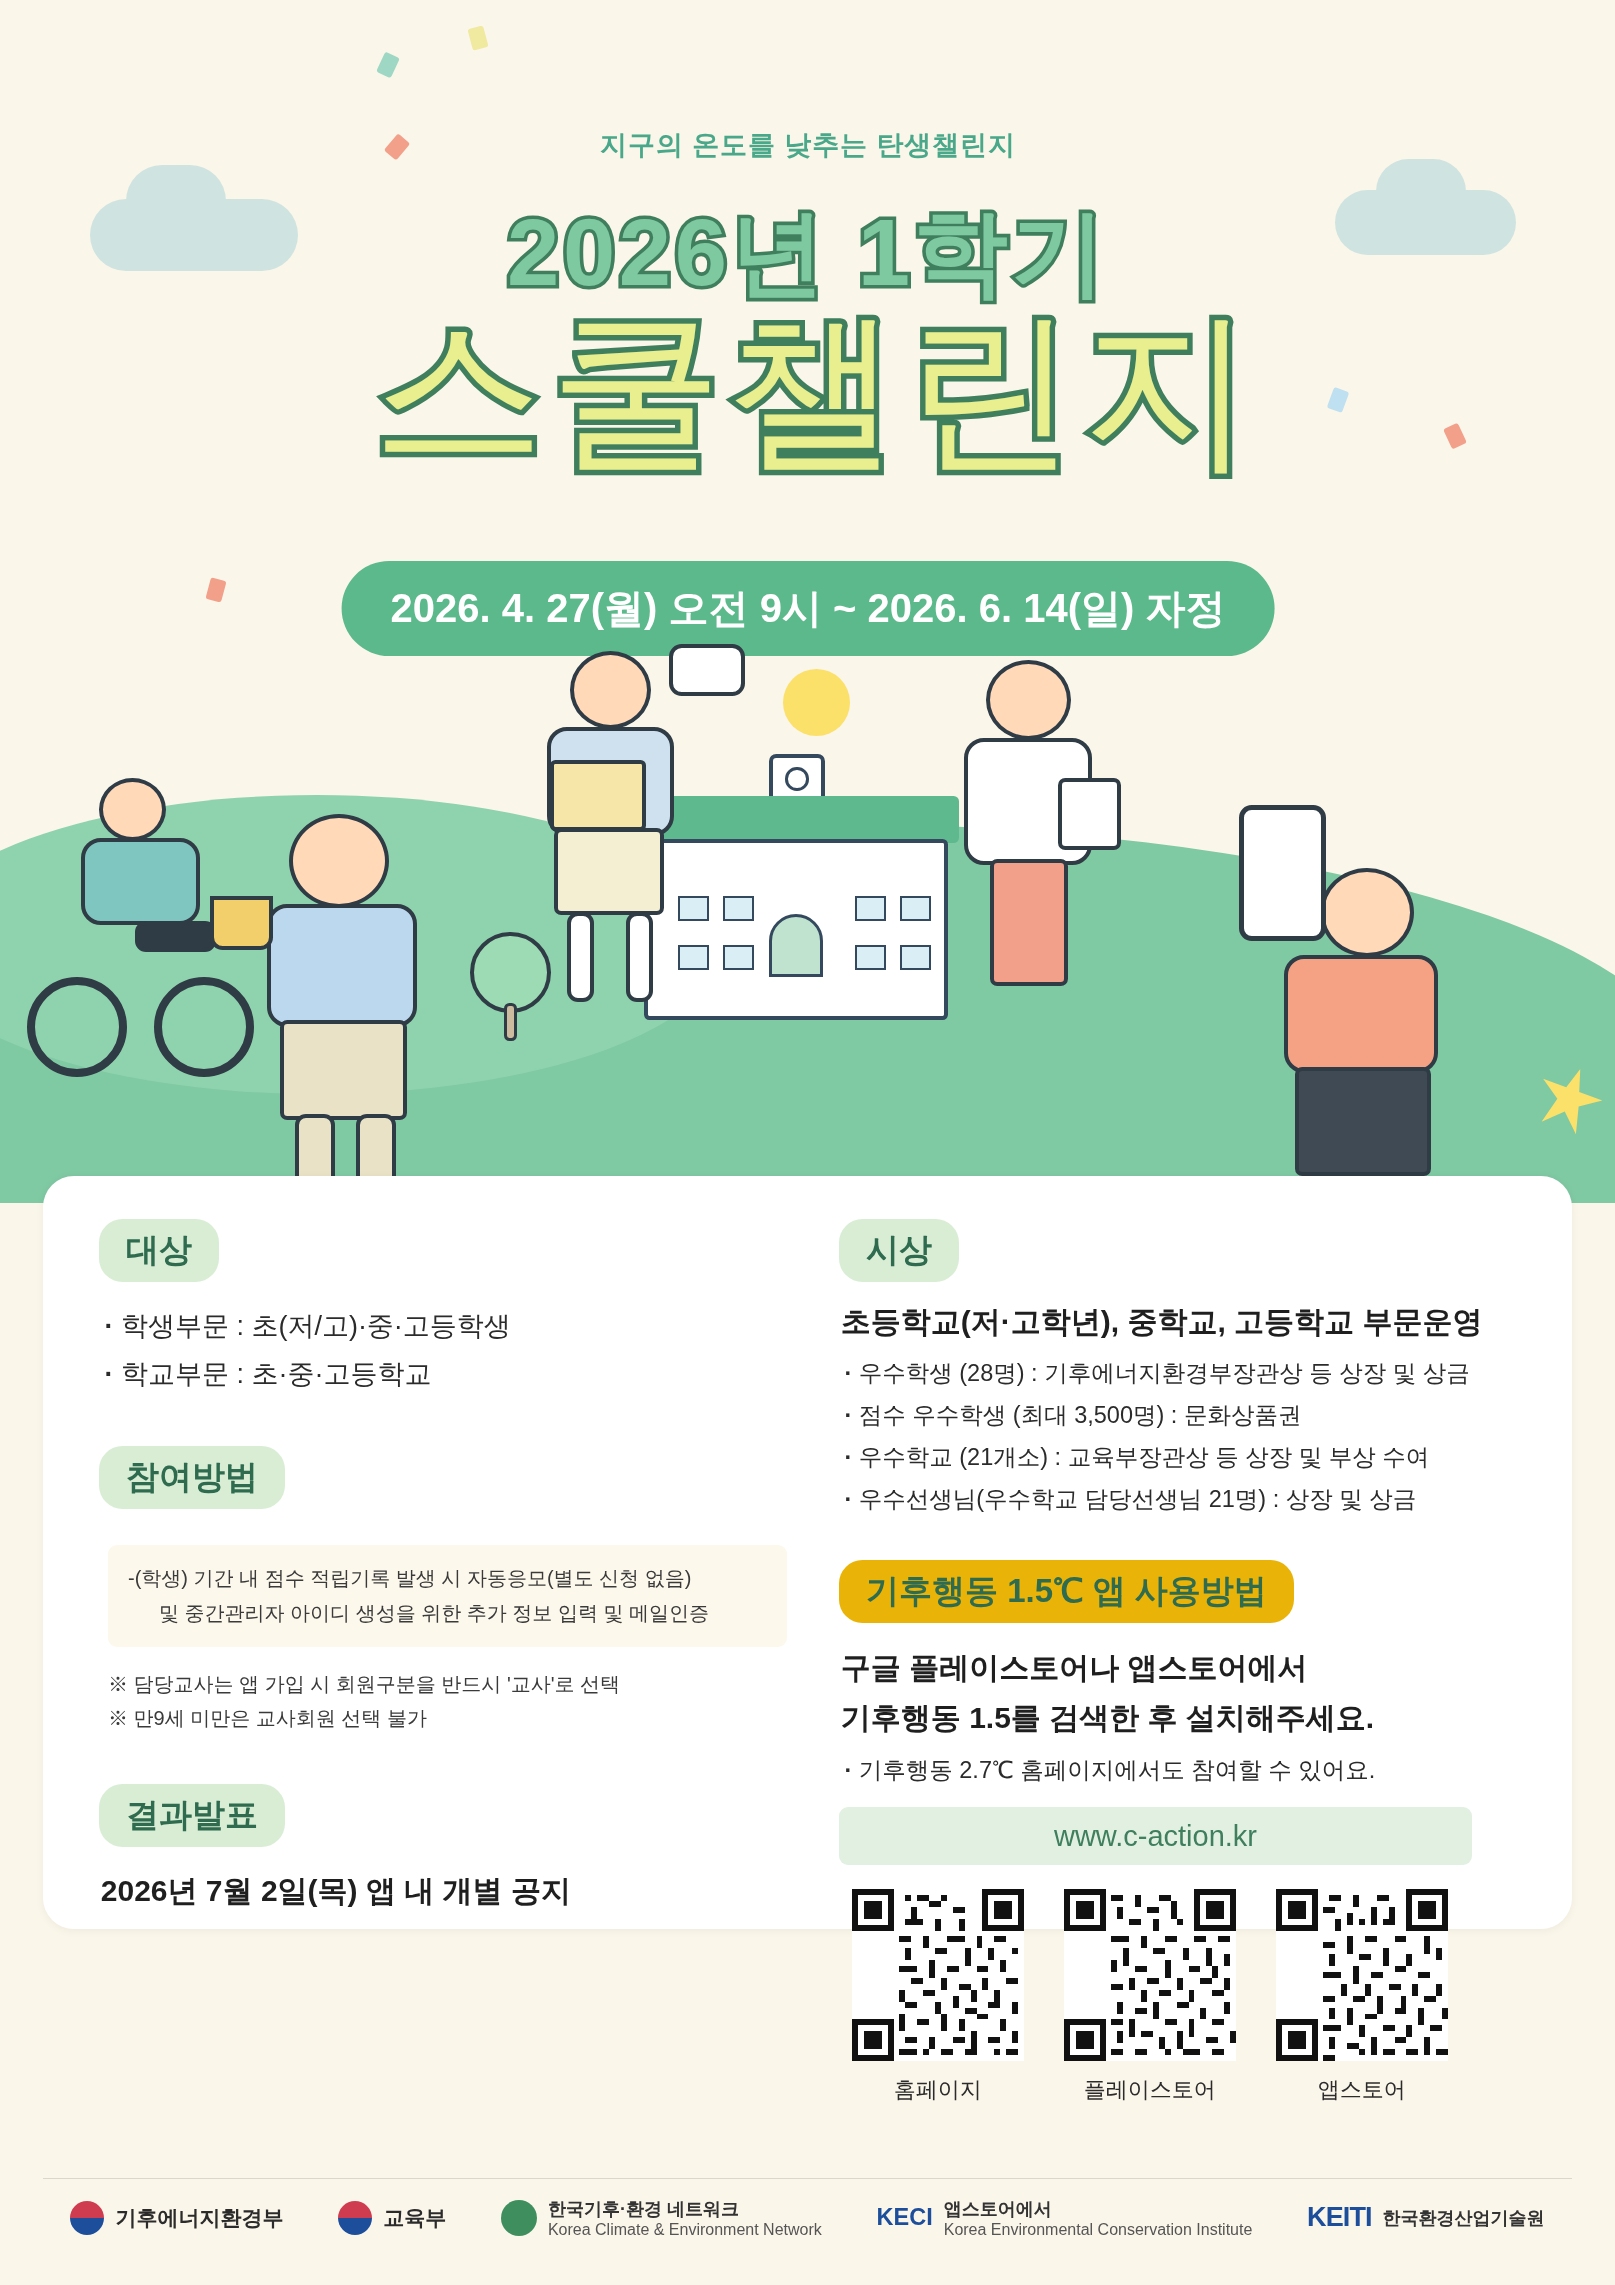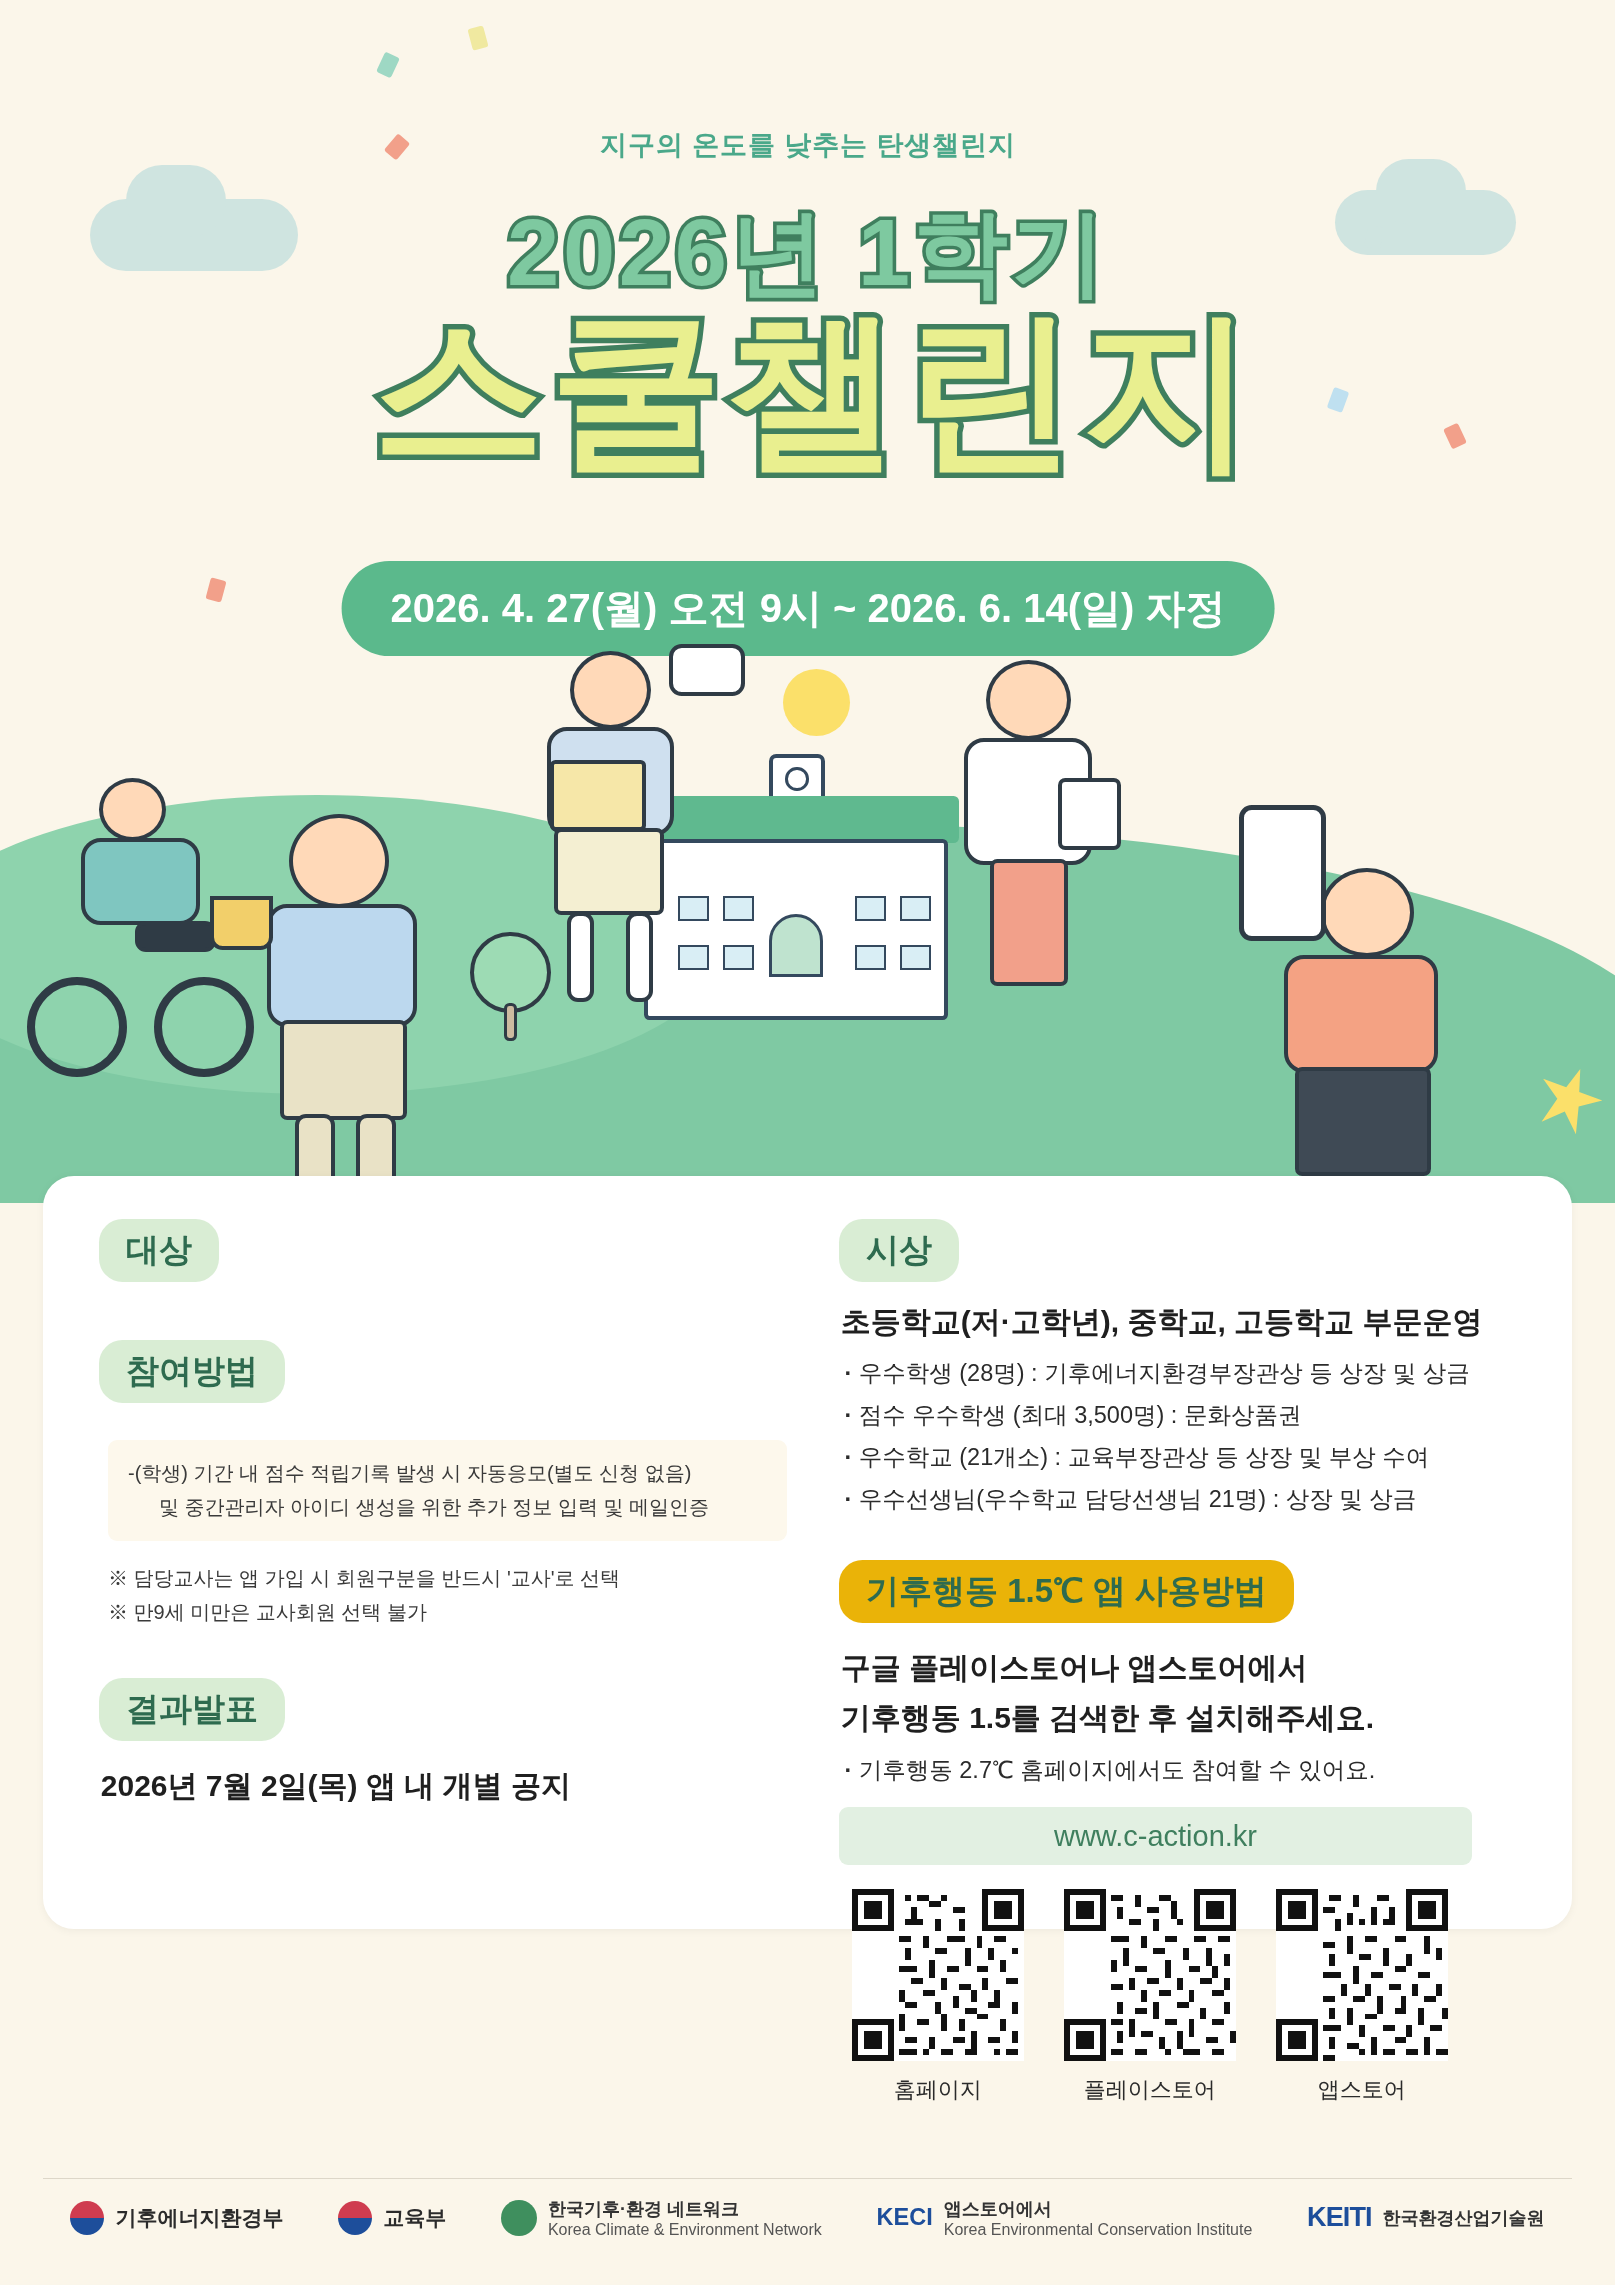--- a/index.html
+++ b/index.html
@@ -37,21 +37,21 @@
     text-align:center;
     font-size:94px; font-weight:bold;
     color:#7ec9a0;
     -webkit-text-stroke:7.2px #3f7f5e;
     paint-order:stroke fill;
     letter-spacing:3.6px;
   }
   .bigtitle-2 {
     position:absolute; left:16px; right:0; top:299px;
     text-align:center;
-    font-size:172px; font-weight:bold;
+    font-size:172px; font-weight:normal;
     color:#e9ef8f;
     -webkit-text-stroke:11px #3f7f5e;
     paint-order:stroke fill;
     letter-spacing:5.4px;
     line-height:1.05;
   }
 
   .date-pill {
     position:absolute; left:50%; transform:translateX(-50%); top:561px;
     background:#5bb98c; color:#fff;
@@ -248,20 +248,24 @@
     </div>
     <div style="position:absolute;left:1239px;top:805px;width:87px;height:136px;background:#fff;border:5.4px solid #2f3b45;border-radius:12.7px;"></div>
     <div style="position:absolute;left:1538px;top:1067px;width:63px;height:63px;background:#fbe06a;transform:rotate(20deg);clip-path:polygon(50% 0,61% 35%,100% 35%,68% 57%,79% 100%,50% 72%,21% 100%,32% 57%,0 35%,39% 35%);"></div>
   </div>
 
   <div class="card">
 
     <div class="col-left">
 
       <div class="pill-head">대상</div>
+      <ul class="bul">
+        <li>학생부문 : 초(저/고)·중·고등학생</li>
+        <li>학교부문 : 초·중·고등학교</li>
+      </ul>
 
       <div style="height:42px"></div>
 
       <div class="pill-head">참여방법</div>
 
       <div class="note-box">
         <div>-(학생) 기간 내 점수 적립기록 발생 시 자동응모(별도 신청 없음)</div>
         <div style="padding-left:31px;">및 중간관리자 아이디 생성을 위한 추가 정보 입력 및 메일인증</div>
       </div>
 

